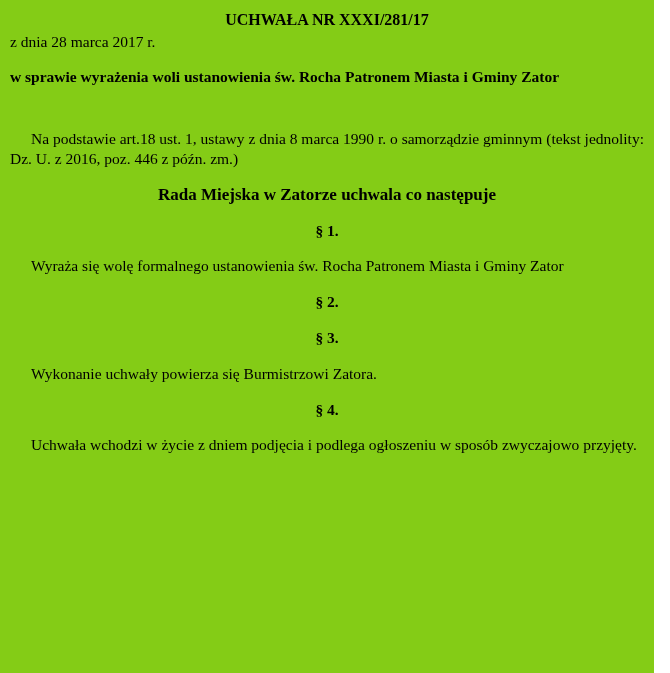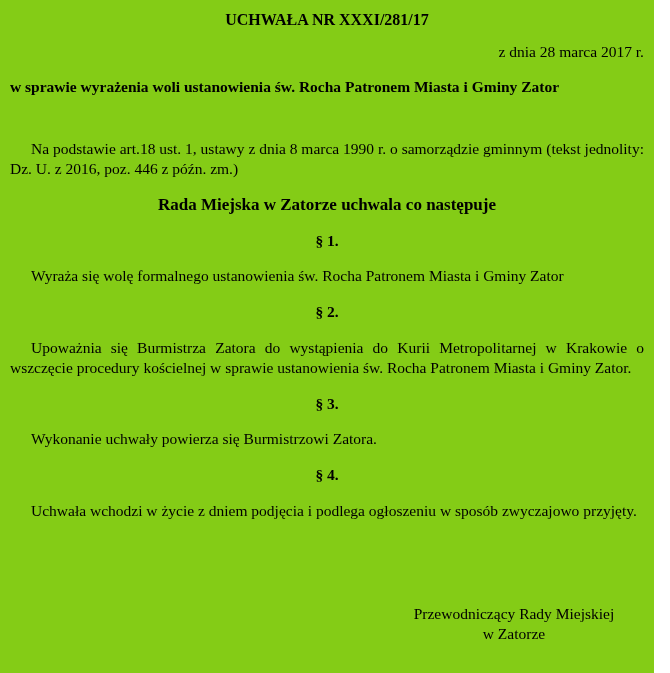--- a/index.html
+++ b/index.html
@@ -19,22 +19,22 @@
     font-size: 15.5px;
     line-height: 20px;
   }
   .doc-title {
     text-align: center;
     font-weight: bold;
     font-size: 16px;
     line-height: 19px;
   }
   .date-line {
-    text-align: right;
-    margin-top: 13px;
+    text-align: left;
+    margin-top: 3px;
   }
   .subject-line {
     text-align: left;
     font-weight: bold;
     margin-top: 15px;
   }
   .preamble {
     margin-top: 42px;
     text-align: justify;
     text-indent: 21px;
@@ -82,32 +82,26 @@
 
   <div class="resolution-heading">Rada Miejska w Zatorze uchwala co następuje</div>
 
   <div>
     <div class="section-number">§ 1.</div>
     <p class="section-text">Wyraża się wolę formalnego ustanowienia św. Rocha Patronem Miasta i Gminy Zator</p>
   </div>
 
   <div>
     <div class="section-number">§ 2.</div>
-    <p class="section-text">Upoważnia się Burmistrza Zatora do wystąpienia do Kurii Metropolitarnej w Krakowie o wszczęcie procedury kościelnej w sprawie ustanowienia św. Rocha Patronem Miasta i Gminy Zator.</p>
   </div>
 
   <div>
     <div class="section-number">§ 3.</div>
     <p class="section-text">Wykonanie uchwały powierza się Burmistrzowi Zatora.</p>
   </div>
 
   <div>
     <div class="section-number">§ 4.</div>
     <p class="section-text">Uchwała wchodzi w życie z dniem podjęcia i podlega ogłoszeniu w sposób zwyczajowo przyjęty.</p>
   </div>
 
-  <div class="signature-block">
-    <div>Przewodniczący Rady Miejskiej</div>
-    <div>w Zatorze</div>
-    <div class="signatory-name">dr inż. Stanisław Orlicki</div>
-  </div>
 
 </div>
 
 </body></html>

